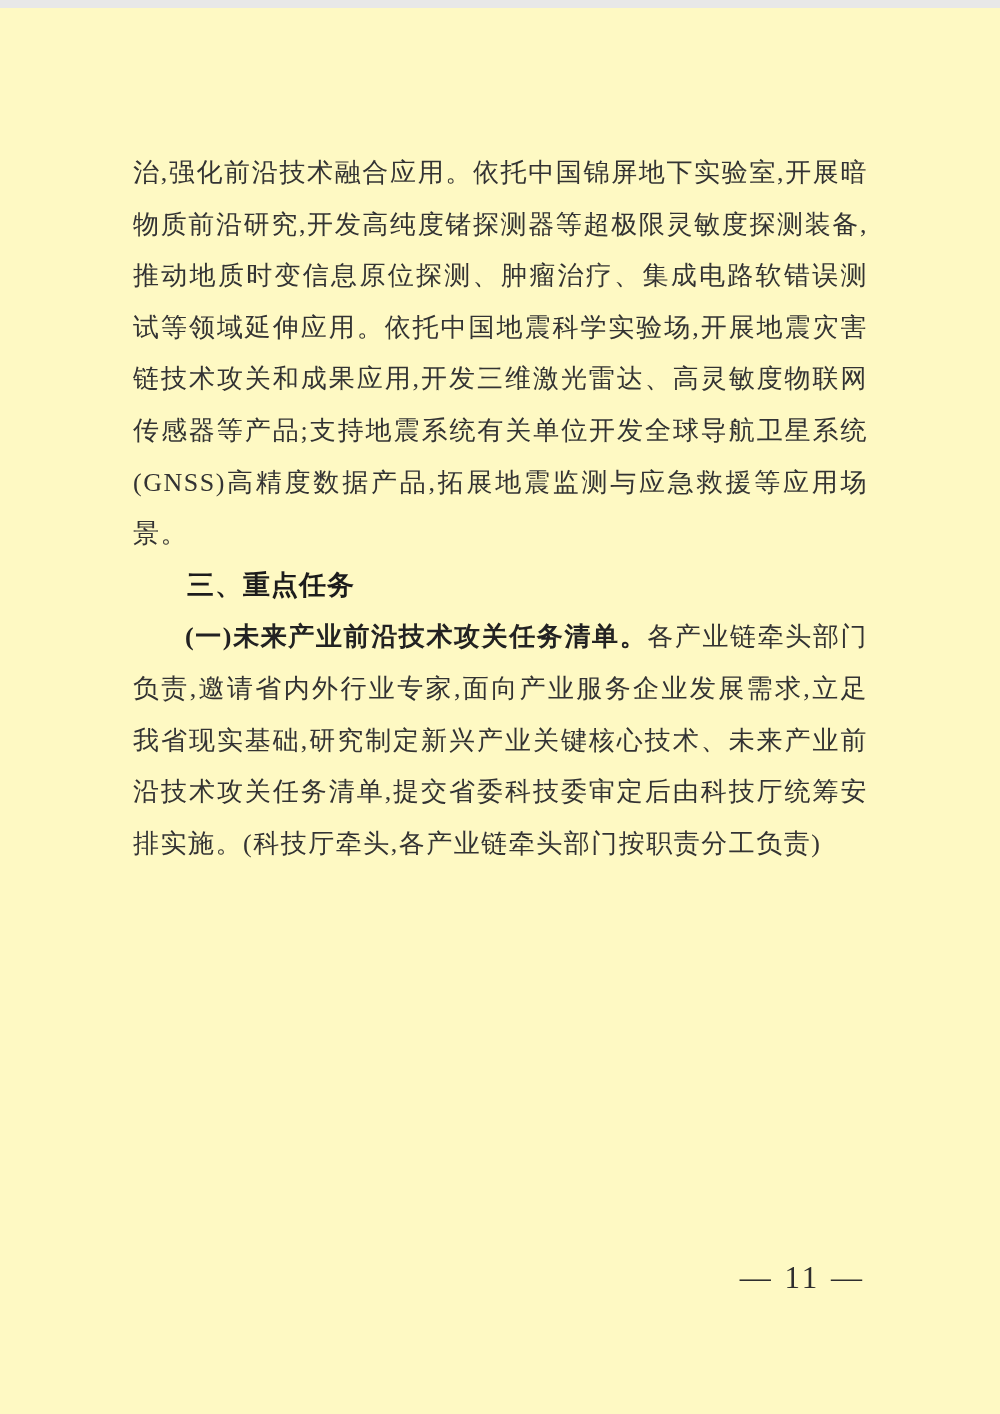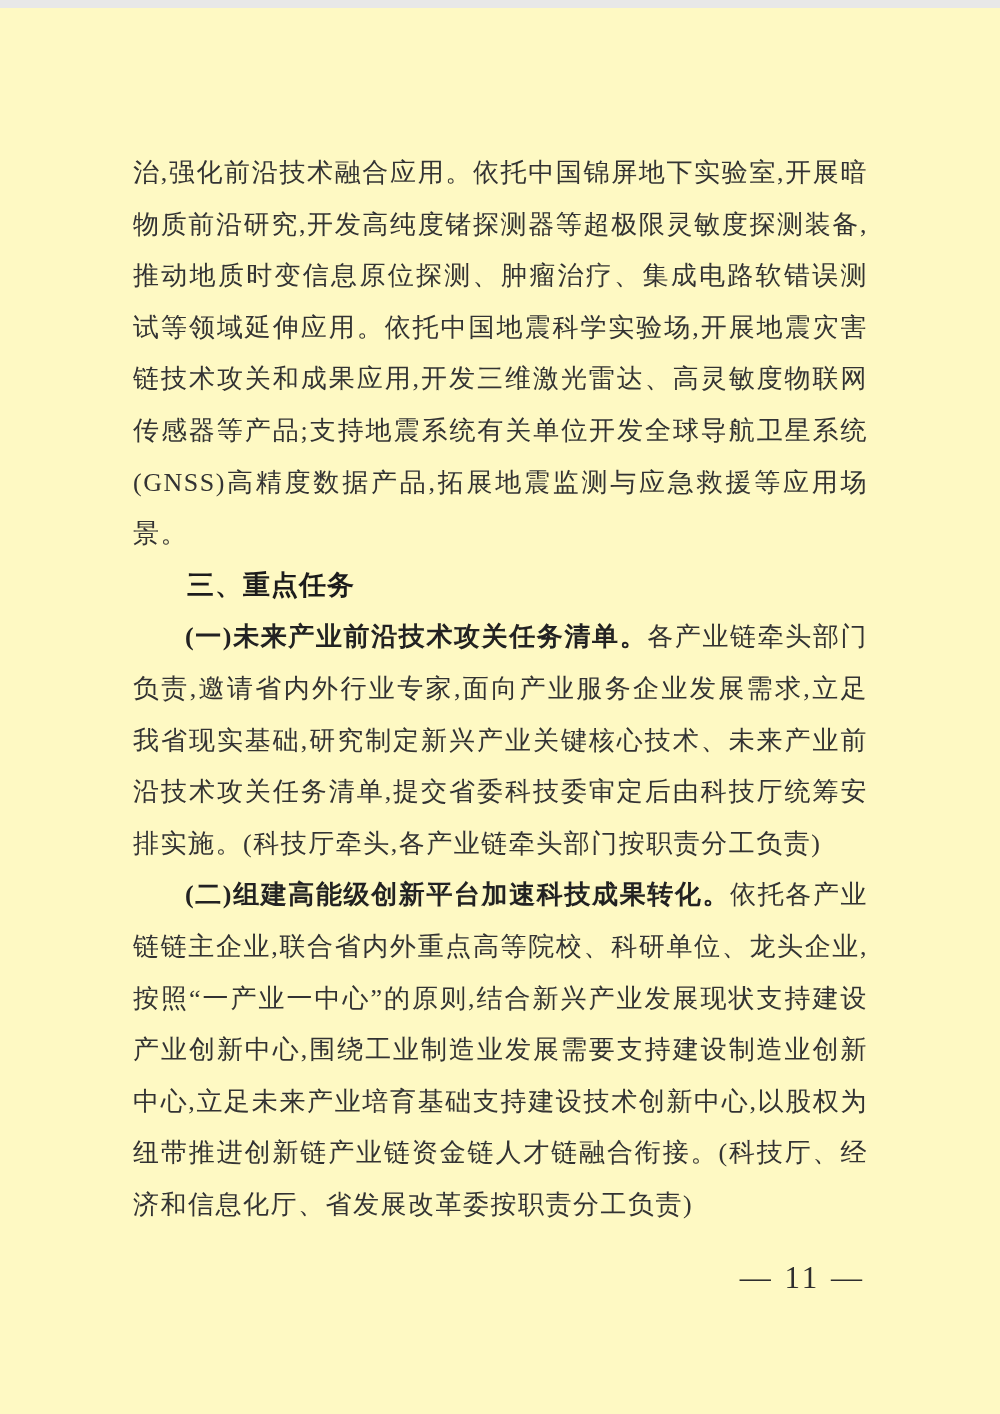--- a/index.html
+++ b/index.html
@@ -64,19 +64,18 @@
 
 <div class="page">
   <div class="content">
 
     <p class="para">治,强化前沿技术融合应用。依托中国锦屏地下实验室,开展暗物质前沿研究,开发高纯度锗探测器等超极限灵敏度探测装备,推动地质时变信息原位探测、肿瘤治疗、集成电路软错误测试等领域延伸应用。依托中国地震科学实验场,开展地震灾害链技术攻关和成果应用,开发三维激光雷达、高灵敏度物联网传感器等产品;支持地震系统有关单位开发全球导航卫星系统(GNSS)高精度数据产品,拓展地震监测与应急救援等应用场景。</p>
 
     <p class="section-heading">三、重点任务</p>
 
     <p class="para indent"><span class="lead">(一)未来产业前沿技术攻关任务清单。</span><span>各产业链牵头部门负责,邀请省内外行业专家,面向产业服务企业发展需求,立足我省现实基础,研究制定新兴产业关键核心技术、未来产业前沿技术攻关任务清单,提交省委科技委审定后由科技厅统筹安排实施。(科技厅牵头,各产业链牵头部门按职责分工负责)</span></p>
 
-    <p class="para indent"><span class="lead">(二)组建高能级创新平台加速科技成果转化。</span><span>依托各产业链链主企业,联合省内外重点高等院校、科研单位、龙头企业,按照“一产业一中心”的原则,结合新兴产业发展现状支持建设产业创新中心,围绕工业制造业发展需要支持建设制造业创新中心,立足未来产业培育基础支持建设技术创新中心,以股权为纽带推进创新链产业链资金链人才链融合衔接。(科技厅、经济和信息化厅、省发展改革委按职责分工负责)</span></p>
 
 
   </div>
 
   <div class="page-number">— 11 —</div>
 </div>
 
 </body></html>

